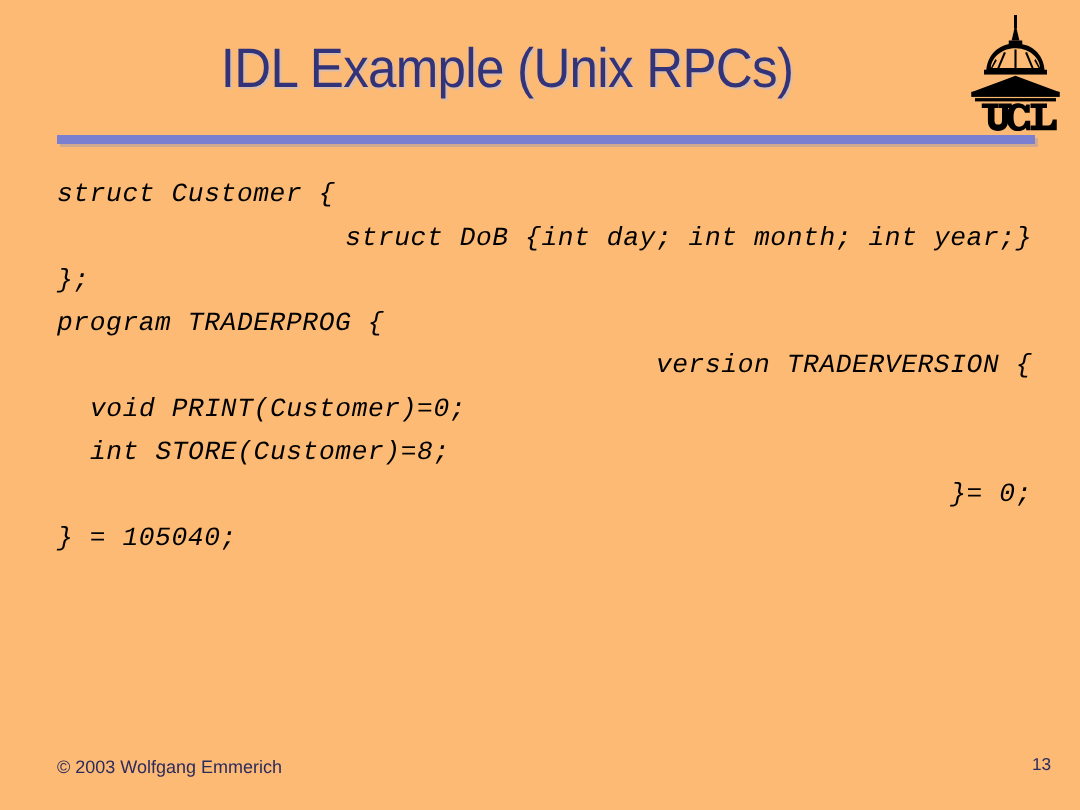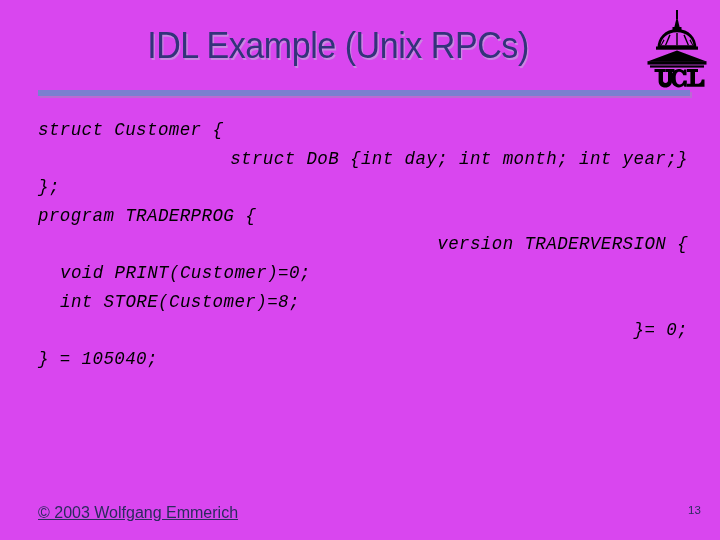--- a/index.html
+++ b/index.html
@@ -11,21 +11,21 @@
     width: 720px;
     height: 540px;
     overflow: hidden;
     font-family: "Liberation Sans", sans-serif;
     position: relative;
   }
 
   .slide {
     position: absolute;
     inset: 0;
-    background: #d946ef;
+    background: #fdba74;
   }
 
   
   .title-row {
     position: absolute;
     left: 0;
     top: 22px;
     width: 720px;
     height: 60px;
   }
@@ -87,24 +87,23 @@
   .ind-0 { padding-left: 0px; }
   .ind-1 { padding-left: 11px; text-align: right; }
   .ind-2 { padding-left: 22px; }
 
   
   .footer-copyright {
     position: absolute;
     left: 38px;
     top: 504px;
     font-family: "Liberation Sans", sans-serif;
-    font-size: 16px;
+    font-size: 12px;
     color: #2b2b5e;
     white-space: nowrap;
-    text-decoration: underline;
   }
   .footer-pagenum {
     position: absolute;
     left: 672px;
     top: 504px;
     width: 30px;
     text-align: left;
     font-family: "Liberation Sans", sans-serif;
     font-size: 11.5px;
     color: #2b2b5e;

